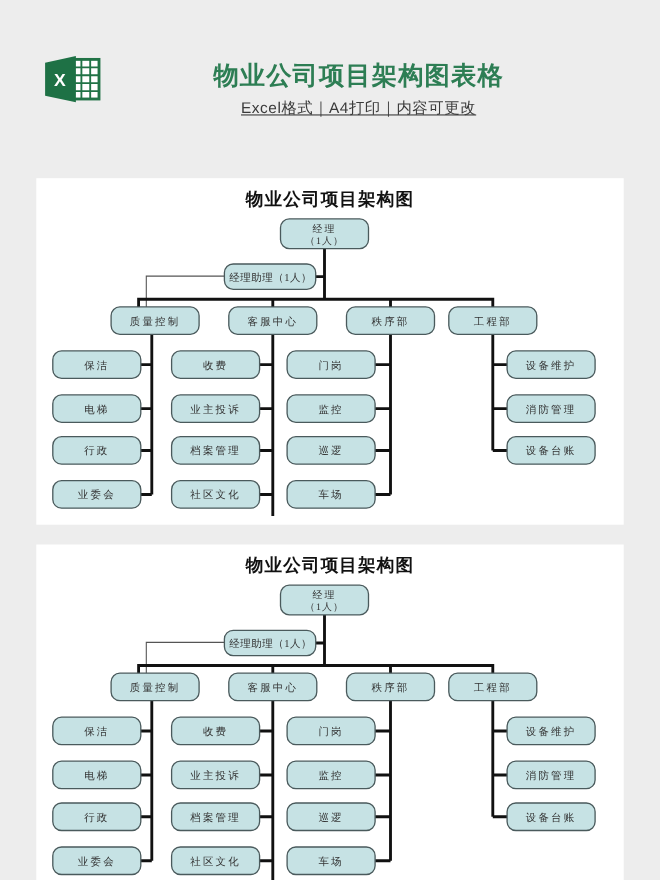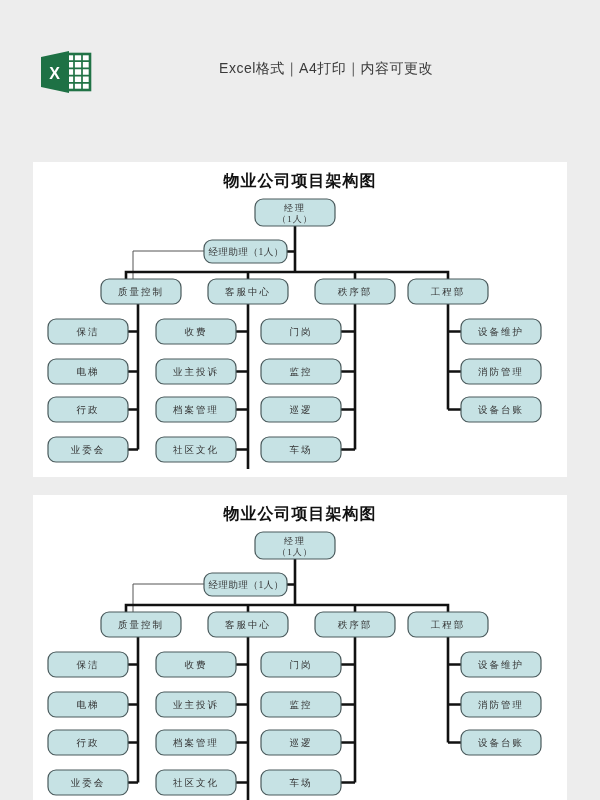--- a/index.html
+++ b/index.html
@@ -12,21 +12,21 @@
   }
   
   .header{position:absolute;left:0;top:0;width:600px;height:130px;}
   .excel-icon{position:absolute;left:39px;top:49px;}
   .header-text{margin-left:52px;text-align:center;padding-top:53px;}
   .header-title{
     font-size:23px;font-weight:bold;color:#2d7e54;
     letter-spacing:1px;line-height:30px;
   }
   .header-subtitle{
-    margin-top:7px;font-size:14px;color:#3a3a3a;letter-spacing:.5px;
+    margin-top:7px;font-size:14px;color:#3a3a3a;letter-spacing:.5px;text-decoration:underline;
   }
   
   .panel{
     position:absolute;left:33px;width:534px;height:315px;
     background:#ffffff;
     margin-top:14px;
   }
   .panel-1{top:148px;}
   .panel-2{top:481px;}
   .chart-title{
@@ -46,20 +46,21 @@
   <div class="header">
     <svg class="excel-icon" width="54" height="46" viewBox="0 0 54 46">
 
       <rect x="27" y="5" width="24" height="36" fill="#ffffff" stroke="#217346" stroke-width="2.6"></rect>
       <path d="M35,5 V41 M43,5 V41 M27,12.2 H51 M27,19.4 H51 M27,26.6 H51 M27,33.8 H51" stroke="#217346" stroke-width="1.7" fill="none"></path>
 
       <polygon points="2,8 30,2 30,44 2,38" fill="#1e7145"></polygon>
       <text x="15.5" y="29.5" text-anchor="middle" font-size="16" font-weight="bold" fill="#ffffff" font-family="Liberation Sans, sans-serif">X</text>
     </svg>
     <div class="header-text">
+      <div class="header-title">物业公司项目架构图表格</div>
       <div class="header-subtitle">Excel格式｜A4打印｜内容可更改</div>
     </div>
   </div>
 
   <div class="panel panel-1">
     <div class="chart-title">物业公司项目架构图</div>
     <svg class="chart-svg" width="534" height="315" viewBox="0 0 534 315">
         <path d="M171,89 H100 V117" fill="none" stroke="#555555" stroke-width="1"></path>
         <path d="M262,63 V110 M254,89.5 H262 M93,117 V110 H415 V117 M215,110 V117 M322,110 V117 M105,142 V287.5 M95,169.5 H105 M95,209.5 H105 M95,247.5 H105 M95,287.5 H105 M215,142 V307 M203,169.5 H215 M203,209.5 H215 M203,247.5 H215 M203,287.5 H215 M322,142 V287.5 M308,169.5 H322 M308,209.5 H322 M308,247.5 H322 M308,287.5 H322 M415,142 V247.5 M415,169.5 H428 M415,209.5 H428 M415,247.5 H428" fill="none" stroke="#111111" stroke-width="2.6"></path>
         <g>

